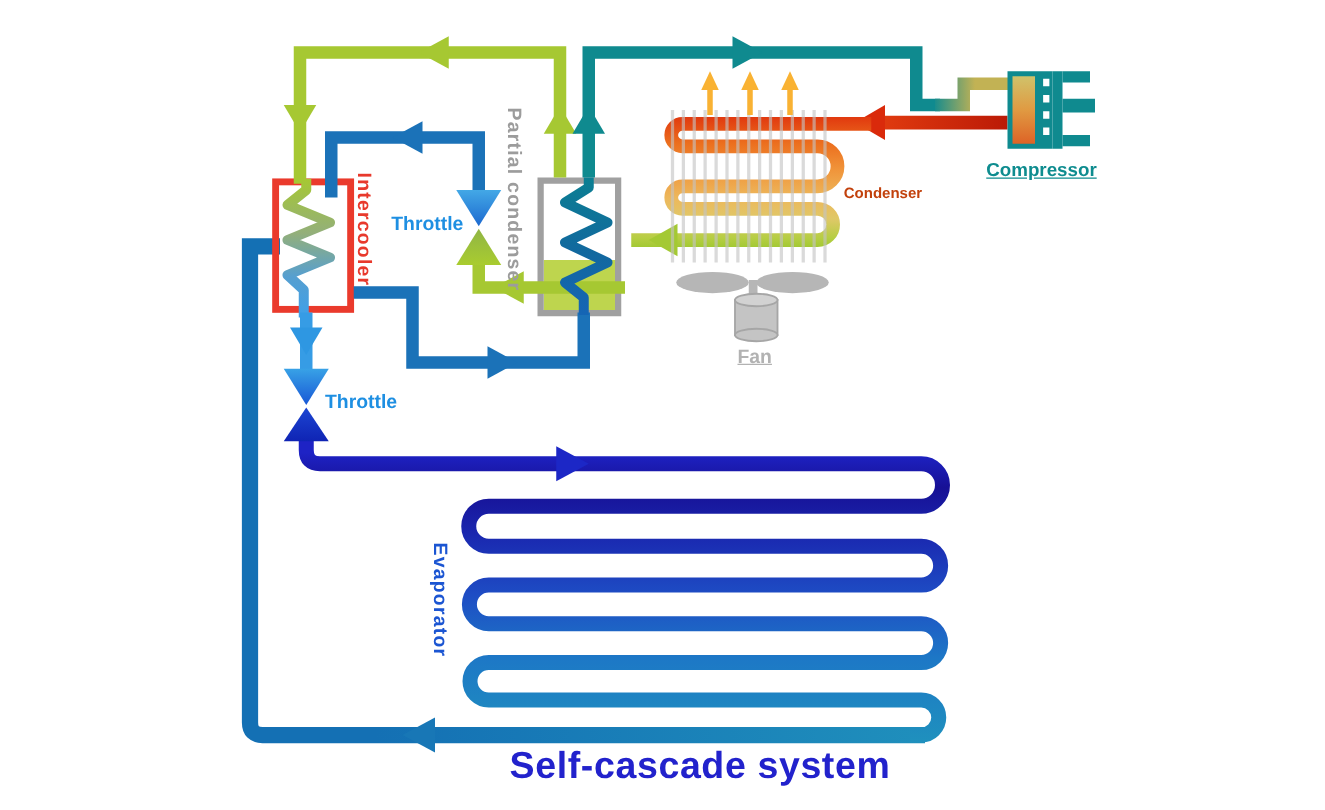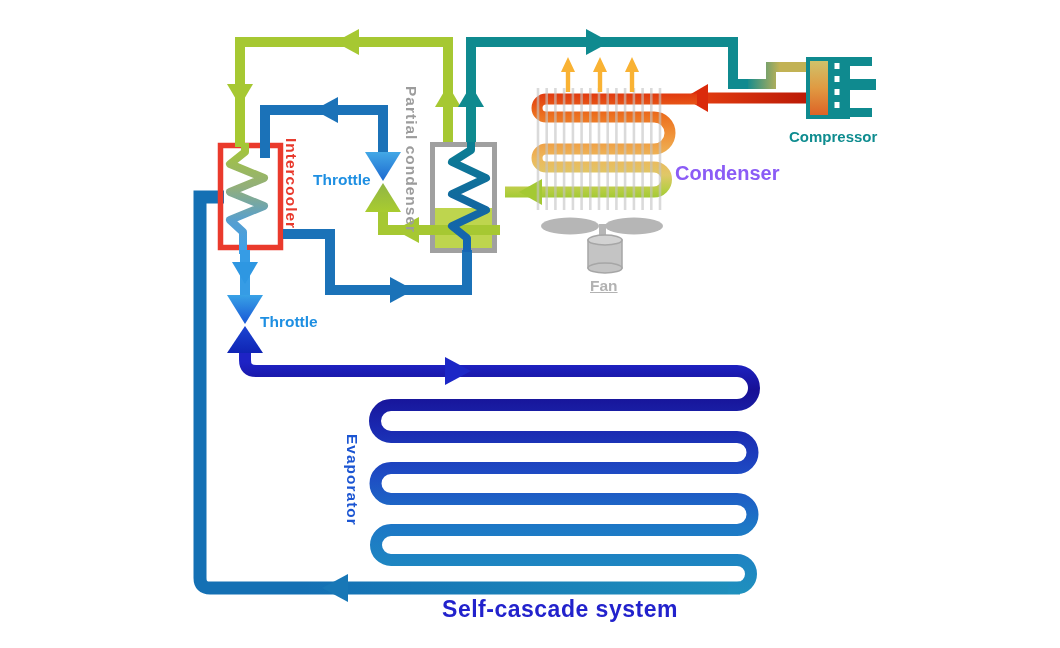--- a/index.html
+++ b/index.html
@@ -1,29 +1,29 @@
 <!DOCTYPE html>
 <html><head>
 <meta charset="utf-8">
 <style>
   html,body{margin:0;padding:0;background:#ffffff;}
   #canvas{position:relative;width:1060px;height:648px;background:#ffffff;overflow:hidden;
           font-family:"Liberation Sans",sans-serif;}
   #schematic{position:absolute;left:0;top:0;}
   .lbl{position:absolute;font-weight:bold;white-space:nowrap;line-height:1;}
-  .lbl-compressor{left:789px;top:129px;font-size:15px;color:#0e8c8f;}
-  .lbl-condenser{left:675px;top:163px;font-size:20px;color:#8b5cf6;}
+  .lbl-compressor{left:789px;top:129px;font-size:15px;color:#0e8c8f;text-decoration:underline;}
+  .lbl-condenser{left:675px;top:148px;font-size:12px;color:#c2410c;}
   .lbl-fan{left:590px;top:278px;font-size:15.5px;color:#b2b2b2;text-decoration:underline;}
   .lbl-vert{writing-mode:vertical-rl;text-orientation:mixed;letter-spacing:1px;}
   .lbl-partial{left:403px;top:86px;font-size:15.5px;color:#9c9c9c;}
   .lbl-intercooler{left:283px;top:138px;font-size:15.5px;color:#e8392c;}
   .lbl-evaporator{left:344px;top:434px;font-size:15.5px;color:#1b55d2;}
   .lbl-throttle-upper{left:313px;top:172px;font-size:15.5px;color:#1e8fe2;}
   .lbl-throttle-lower{left:260px;top:314px;font-size:15.5px;color:#1e8fe2;}
-  .lbl-title{left:360px;top:598px;width:400px;text-align:center;font-size:23px;color:#2222cc;letter-spacing:0.5px;}
+  .lbl-title{left:360px;top:598px;width:400px;text-align:center;font-size:30px;color:#2222cc;letter-spacing:0.5px;}
 </style>
 </head>
 <body>
 
 <div id="canvas">
 
 <svg id="schematic" width="1060" height="648" viewBox="0 0 1060 648">
   <defs>
     <linearGradient id="evapGrad" gradientUnits="userSpaceOnUse" x1="0" y1="362" x2="0" y2="598">
       <stop offset="0" stop-color="#1e23c5"></stop>

